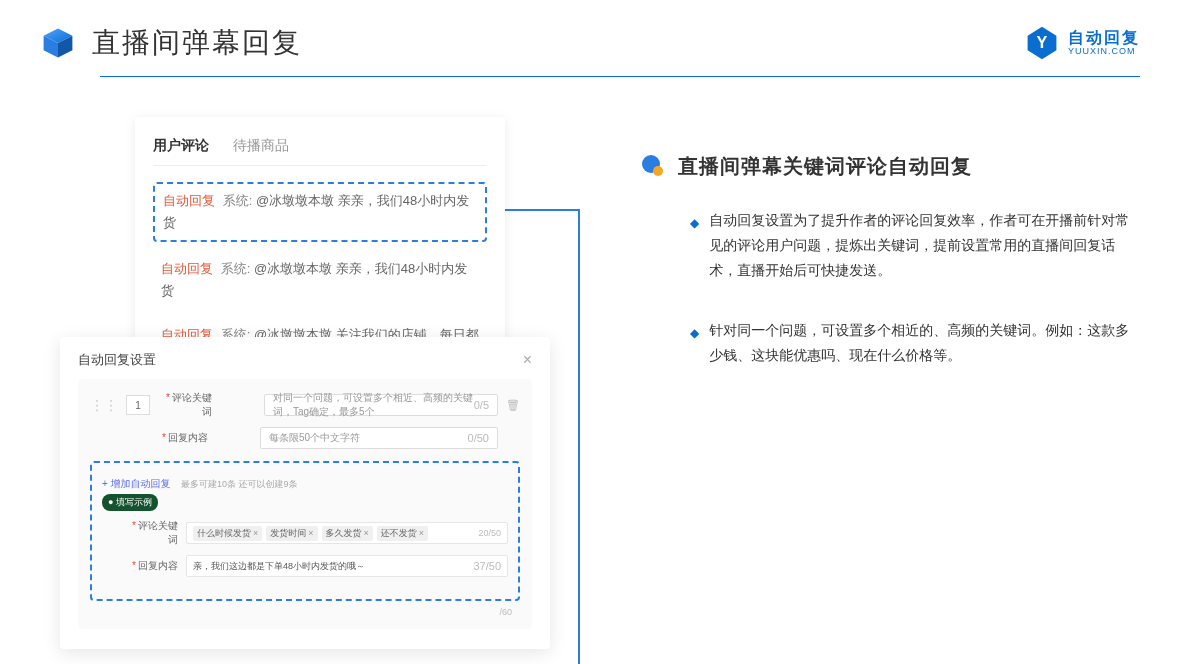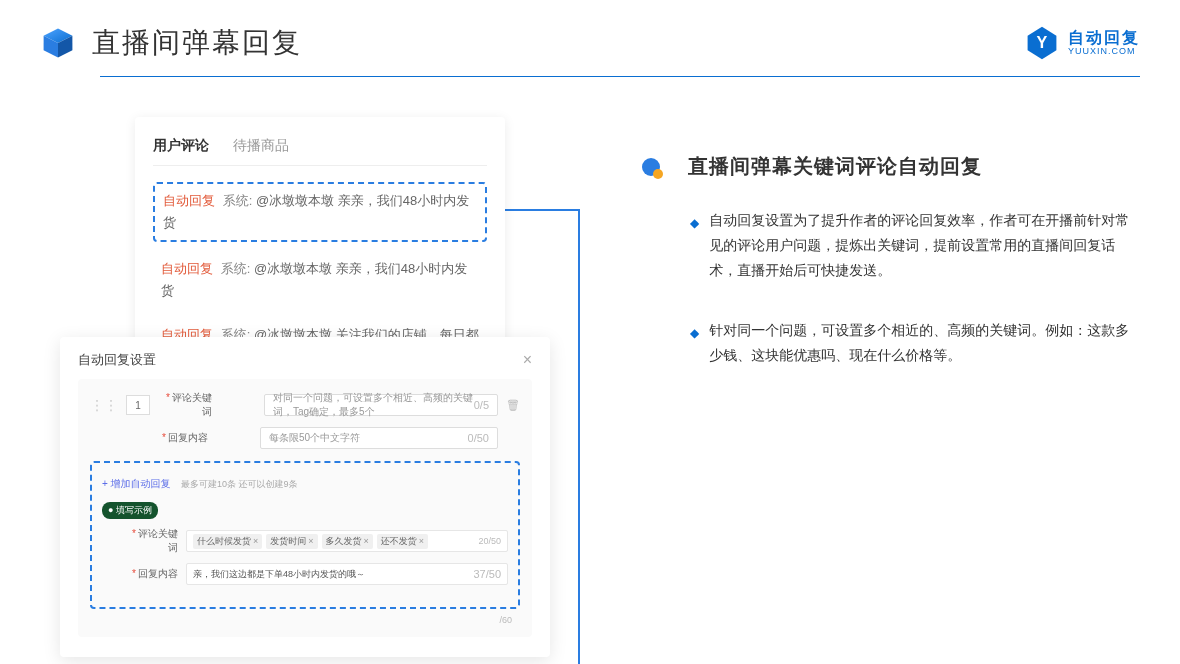--- a/index.html
+++ b/index.html
@@ -41,36 +41,36 @@
 .form-row { display: flex; align-items: center; gap: 8px; margin-bottom: 8px; font-size: 11px; }
 .form-num { width: 24px; height: 20px; border: 1px solid #ddd; background: #fff; text-align: center; font-size: 10px; line-height: 20px; color: #666; }
 .dots { color: #ccc; font-size: 14px; }
 .row-label { width: 54px; text-align: right; color: #666; font-size: 10px; }
 .red-dot { color: #e74c3c; margin-right: 2px; }
 .text-input { flex: 1; border: 1px solid #ddd; background: #fff; padding: 4px 8px; font-size: 10px; color: #999; border-radius: 2px; height: 22px; display: flex; align-items: center; justify-content: space-between; margin-left: 44px; }
 .counter { color: #bbb; font-size: 11px; }
 .trash { width: 14px; color: #bbb; }
 
 .example-section { border: 2px dashed #2a7de1; border-radius: 4px; padding: 10px 10px 14px 10px; margin-top: 12px; }
-.add-link { color: #5b6de8; font-size: 10px; margin-bottom: 8px; display: inline-block; }
+.add-link { color: #5b6de8; font-size: 10px; display: inline-block; }
 .add-hint { color: #aaa; font-size: 9px; margin-left: 6px; }
 .example-badge { background: #14532d; color: #fff; font-size: 9px; padding: 2px 6px; border-radius: 8px; display: inline-block; margin-bottom: 8px; }
 .tag-input { flex: 1; border: 1px solid #e6e6e6; background: #fff; padding: 3px 6px; font-size: 9px; border-radius: 2px; height: 22px; display: flex; align-items: center; gap: 4px; }
 .tag { background: #f0f0f0; color: #666; padding: 1px 4px; border-radius: 2px; font-size: 9px; display: inline-flex; align-items: center; gap: 2px; }
 .tag-x { color: #999; font-size: 9px; }
 .tag-counter { margin-left: auto; color: #bbb; font-size: 9px; }
 .filled-input { flex: 1; border: 1px solid #e6e6e6; background: #fff; padding: 3px 6px; font-size: 9px; color: #555; border-radius: 2px; height: 22px; display: flex; align-items: center; justify-content: space-between; }
 
 
 .connector { position: absolute; border: 1px solid #2a7de1; pointer-events: none; }
 .conn-h1 { top: 92px; left: 444px; width: 74px; height: 0; }
 .conn-v1 { top: 92px; left: 518px; width: 0; height: 470px; }
 
 
-.section-heading { display: flex; align-items: flex-end; gap: 24px; margin-bottom: 28px; }
+.section-heading { display: flex; align-items: flex-start; gap: 14px; margin-bottom: 28px; }
 .bubble-icon { width: 24px; height: 24px; position: relative; }
 .section-title { font-size: 20px; color: #333; letter-spacing: 1px; }
 .bullet-item { display: flex; gap: 10px; margin-bottom: 34px; font-size: 14px; color: #333; line-height: 1.8; padding-left: 50px; }
 .diamond { color: #0a6ed1; font-size: 12px; flex-shrink: 0; margin-top: 5px; }
 </style>
 </head>
 <body>
 
 <div class="header">
   <div class="header-left">

